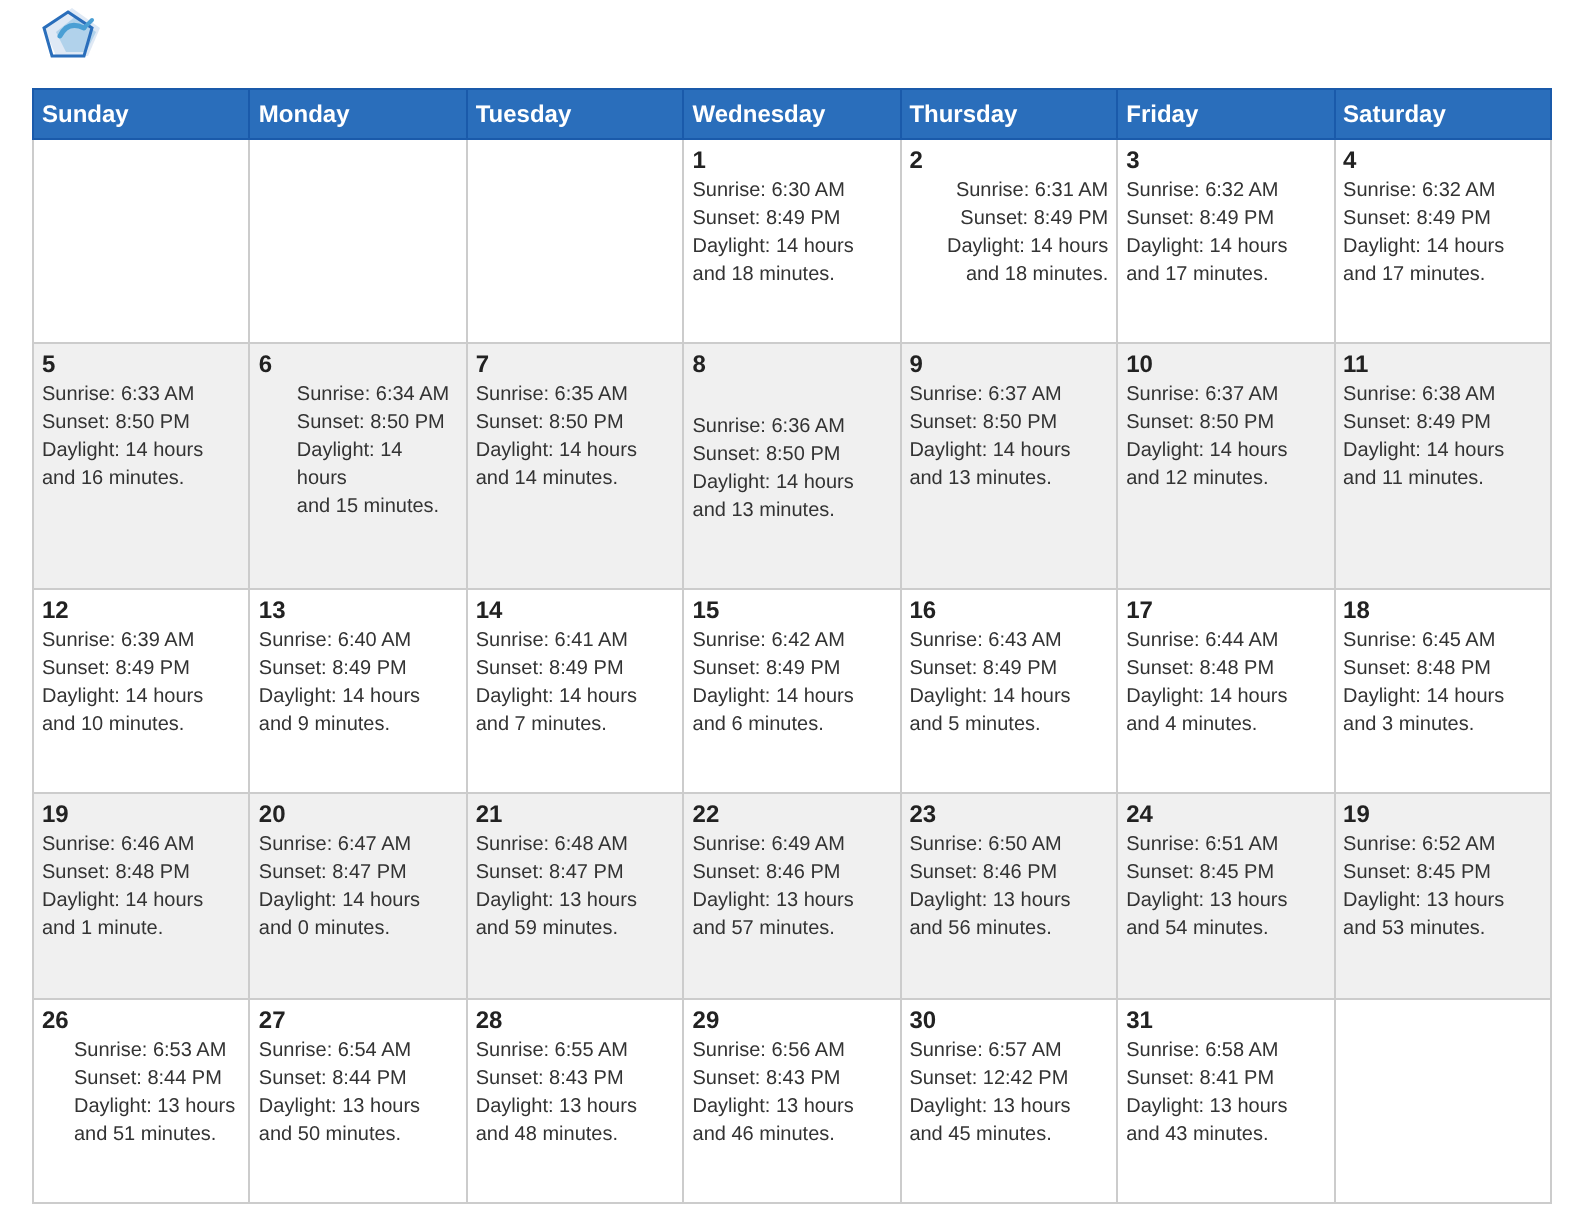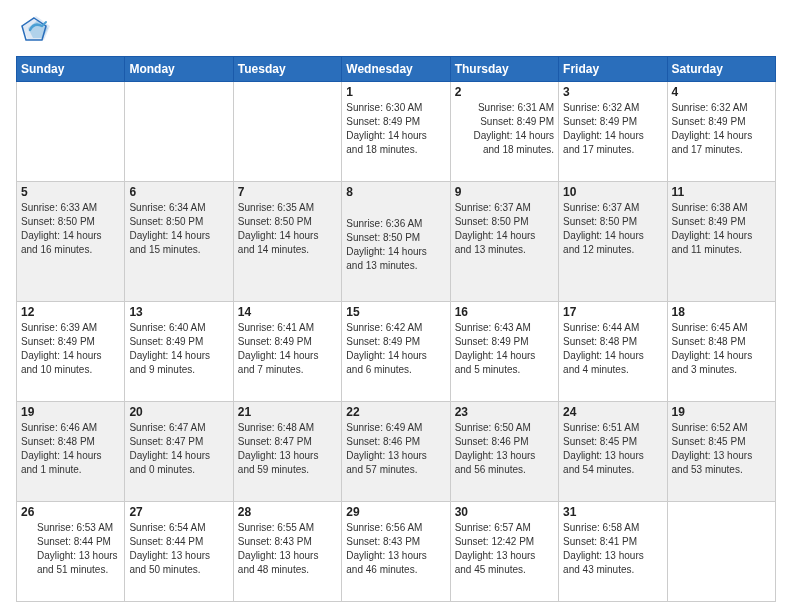--- a/index.html
+++ b/index.html
@@ -6,21 +6,21 @@
     body {
       font-family: Arial, sans-serif;
       background: #fff;
       width: 792px;
       height: 612px;
       overflow: hidden;
     }
     .page {
       width: 792px;
       height: 612px;
-      padding: 12px 16px 10px 16px;
+      padding: 0 16px 10px 16px;
       display: flex;
       flex-direction: column;
     }
     .header {
       display: flex;
       align-items: flex-start;
       justify-content: space-between;
       margin-bottom: 8px;
     }
     .logo {
@@ -166,21 +166,21 @@
         <tr class="row-shaded">
           <td>
             <span class="day-number">5</span>
             <div class="day-info" style="white-space: pre-line;">Sunrise: 6:33 AM
 Sunset: 8:50 PM
 Daylight: 14 hours
 and 16 minutes.</div>
           </td>
           <td>
             <span class="day-number">6</span>
-            <div class="day-info" style="white-space: pre-line;">Sunrise: 6:34 AM
+            <div class="day-info" style="white-space: pre-line; margin-left: 19px;">Sunrise: 6:34 AM
 Sunset: 8:50 PM
 Daylight: 14 hours
 and 15 minutes.</div>
           </td>
           <td>
             <span class="day-number">7</span>
             <div class="day-info" style="white-space: pre-line;">Sunrise: 6:35 AM
 Sunset: 8:50 PM
 Daylight: 14 hours
 and 14 minutes.</div>

